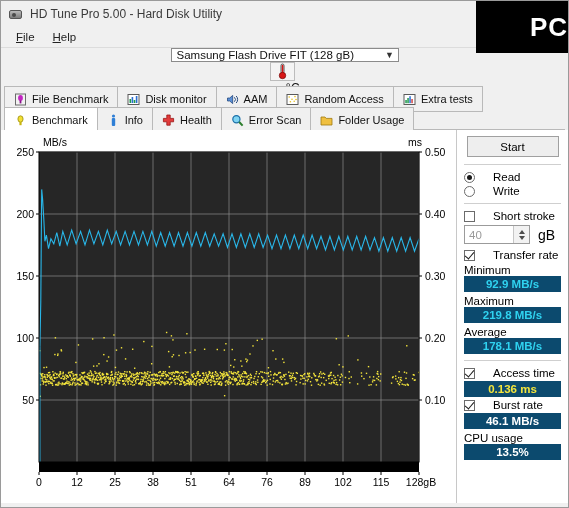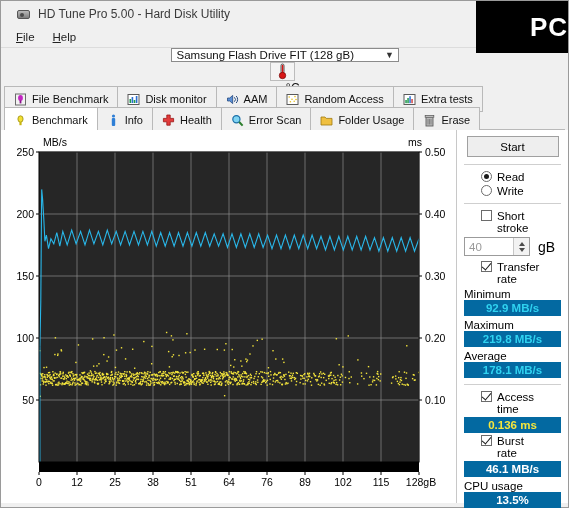--- a/index.html
+++ b/index.html
@@ -5,21 +5,21 @@
   html,body{margin:0;padding:0;}
   body{
     width:569px;height:508px;overflow:hidden;
     font-family:"Liberation Sans",sans-serif;
     font-size:11px;color:#000;background:#f0f0f0;
   }
   .app{position:relative;width:569px;height:508px;background:#f0f0f0;
        border:1px solid #9a9a9a;box-sizing:border-box;}
 
   
-  .titlebar{height:26px;background:#f0f0f0;display:flex;align-items:center;padding-left:16px;}
+  .titlebar{height:26px;background:#f0f0f0;display:flex;align-items:center;padding-left:8px;}
   .title-ico{width:14px;height:11px;margin-right:7px;position:relative;}
   .title-ico .d{position:absolute;left:0;top:1px;width:13px;height:9px;border-radius:2px;
      background:linear-gradient(#b9b9b9,#7d7d7d);border:1px solid #555;box-sizing:border-box;}
   .title-ico .d:after{content:"";position:absolute;left:2px;top:2px;width:4px;height:4px;
      border-radius:50%;background:#4a4a4a;}
   .title-txt{font-size:12px;color:#3a3a3a;}
 
   
   .menubar{height:20px;display:flex;align-items:center;padding-left:6px;
      border-bottom:1px solid #dcdcdc;background:#f0f0f0;}
@@ -58,41 +58,41 @@
   
   .content{display:flex;height:373px;background:#fff;}
   .chartcol{width:455px;position:relative;background:#fff;}
   .sidecol{width:112px;background:#fff;border-left:1px solid #c8c8c8;box-sizing:border-box;
      padding:6px 7px 0 7px;}
 
   .startbtn{width:92px;height:21px;margin:0 auto 7px auto;border:1px solid #a0a0a0;
      background:#eeeeee;display:flex;align-items:center;justify-content:center;
      font-size:11.5px;box-sizing:border-box;}
   .hr{height:1px;background:#cfcfcf;margin:6px 0;}
-  .row{display:flex;align-items:flex-start;gap:5px;margin:2px 17px;font-size:11.5px;}
+  .row{display:flex;align-items:flex-end;gap:18px;margin:2px 0;font-size:11.5px;}
   .radio{width:11px;height:11px;border:1px solid #6b6b6b;border-radius:50%;background:#fff;
      position:relative;box-sizing:border-box;flex:0 0 11px;}
   .radio.on:after{content:"";position:absolute;left:2px;top:2px;width:5px;height:5px;
      border-radius:50%;background:#1a1a1a;}
   .cbx{width:11px;height:11px;border:1px solid #6b6b6b;background:#fff;position:relative;
      box-sizing:border-box;flex:0 0 11px;}
   .cbx.on:after{content:"";position:absolute;left:2px;top:-1px;width:4px;height:8px;
      border:solid #1a1a1a;border-width:0 1.6px 1.6px 0;transform:rotate(40deg);}
   .spin{display:flex;align-items:center;margin:3px 0 5px 0;}
   .spin-box{width:66px;height:19px;border:1px solid #9b9b9b;background:#fff;box-sizing:border-box;
      display:flex;align-items:center;justify-content:space-between;}
   .spin-val{padding-left:4px;color:#9a9a9a;font-size:11.5px;}
   .spin-arrows{width:15px;height:17px;border-left:1px solid #c6c6c6;background:#f2f2f2;
      display:flex;flex-direction:column;align-items:center;justify-content:center;gap:2px;}
   .ar{width:0;height:0;border-left:3px solid transparent;border-right:3px solid transparent;}
   .ar.up{border-bottom:4px solid #4c4c4c;}
   .ar.dn{border-top:4px solid #4c4c4c;}
   .spin-unit{margin-left:8px;font-size:14px;}
   .lbl{font-size:11.5px;margin-top:3px;}
-  .lcd{height:16px;background:#0369a1;display:flex;align-items:center;justify-content:center;
+  .lcd{height:16px;background:#0c4a6e;display:flex;align-items:center;justify-content:center;
      font-family:"Liberation Sans",sans-serif;font-size:11.5px;font-weight:bold;margin-bottom:1px;}
   .lcd.cy{color:#2fd2f0;}
   .lcd.ye{color:#f5e63c;}
   .lcd.wh{color:#ffffff;}
 
   
   .pcbox{position:absolute;right:0;top:0;width:92px;height:52px;background:#000;
      display:flex;align-items:center;justify-content:flex-end;}
   .pcbox span{color:#fff;font-size:26px;font-weight:bold;letter-spacing:1px;}
 </style>
@@ -276,34 +276,20 @@
         </span>
         <span>Error Scan</span>
       </div>
       <div class="tab">
         <span class="ic">
           <svg width="13" height="13" viewBox="0 0 13 13">
               <path d="M1 3 h4 l1.2 1.4 h5.8 v6.6 h-11 z" fill="#f0c040" stroke="#a07a10" stroke-width="0.8"></path>
             </svg>
         </span>
         <span>Folder Usage</span>
-      </div>
-      <div class="tab">
-        <span class="ic">
-          <svg width="13" height="13" viewBox="0 0 13 13">
-              <rect x="3" y="3" width="7" height="9" fill="#b9b9b9" stroke="#5f5f5f" stroke-width="0.9"></rect>
-              <rect x="2.2" y="1.4" width="8.6" height="1.8" fill="#d4d4d4" stroke="#5f5f5f" stroke-width="0.8"></rect>
-              <g stroke="#6f6f6f" stroke-width="0.7">
-                <line x1="5" y1="5" x2="5" y2="10.5"></line>
-                <line x1="6.5" y1="5" x2="6.5" y2="10.5"></line>
-                <line x1="8" y1="5" x2="8" y2="10.5"></line>
-              </g>
-            </svg>
-        </span>
-        <span>Erase</span>
       </div>
     </div>
   </div>
 
   <div class="content">
 
     <div class="chartcol">
       <svg id="chart" width="455" height="373" viewBox="0 0 455 373">
           <rect x="38" y="22" width="380" height="310" fill="#262626"></rect>
           <line x1="38" y1="22" x2="418" y2="22" stroke="#8e8e8e" stroke-width="0.7"></line>

